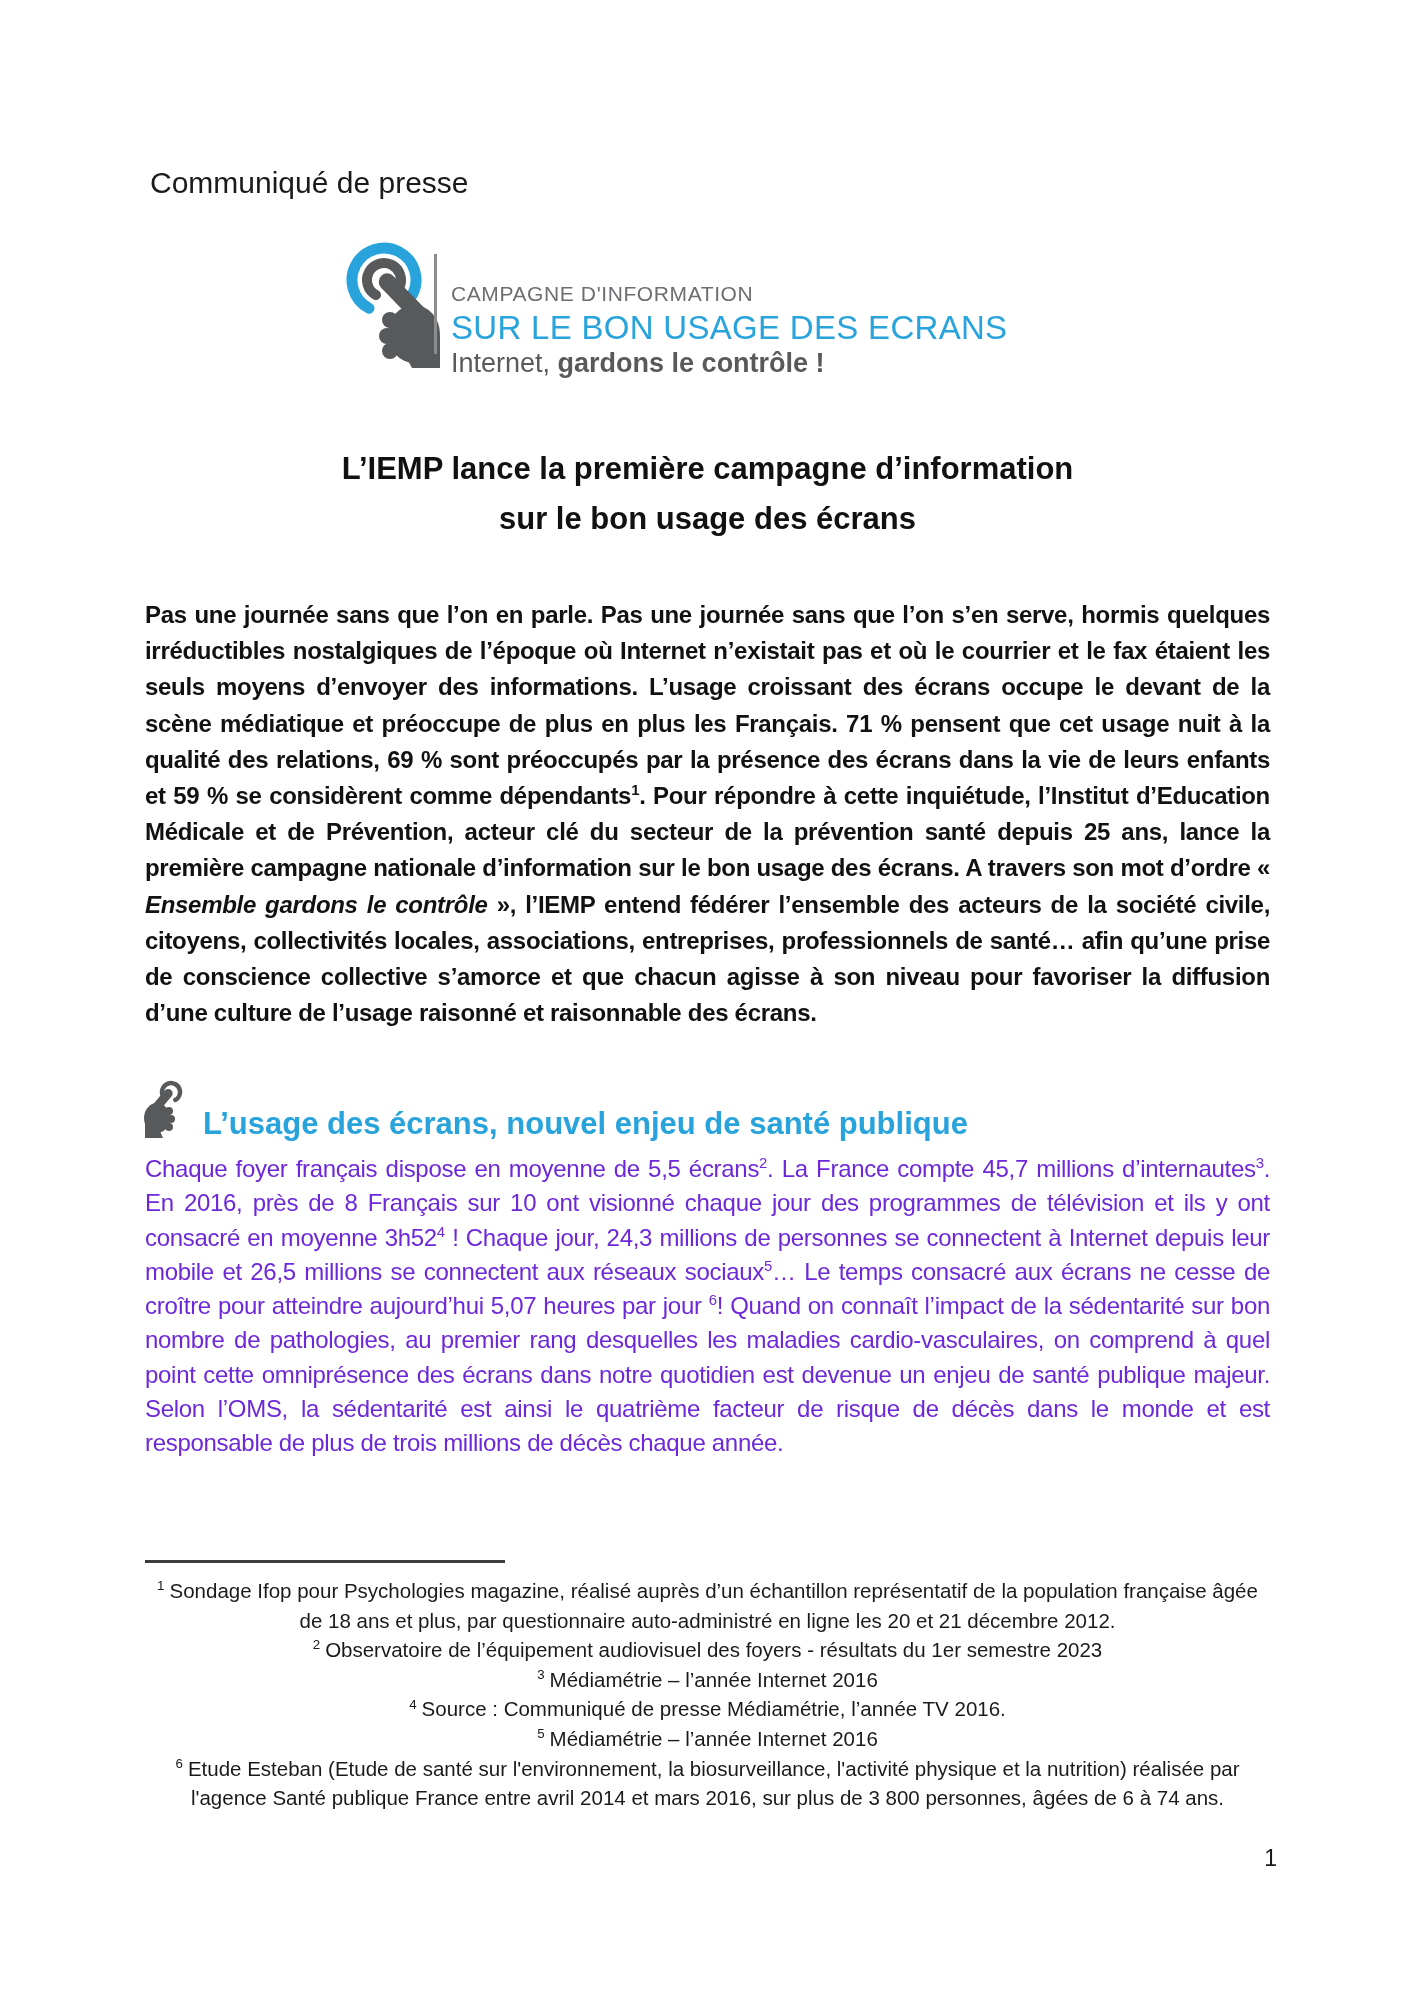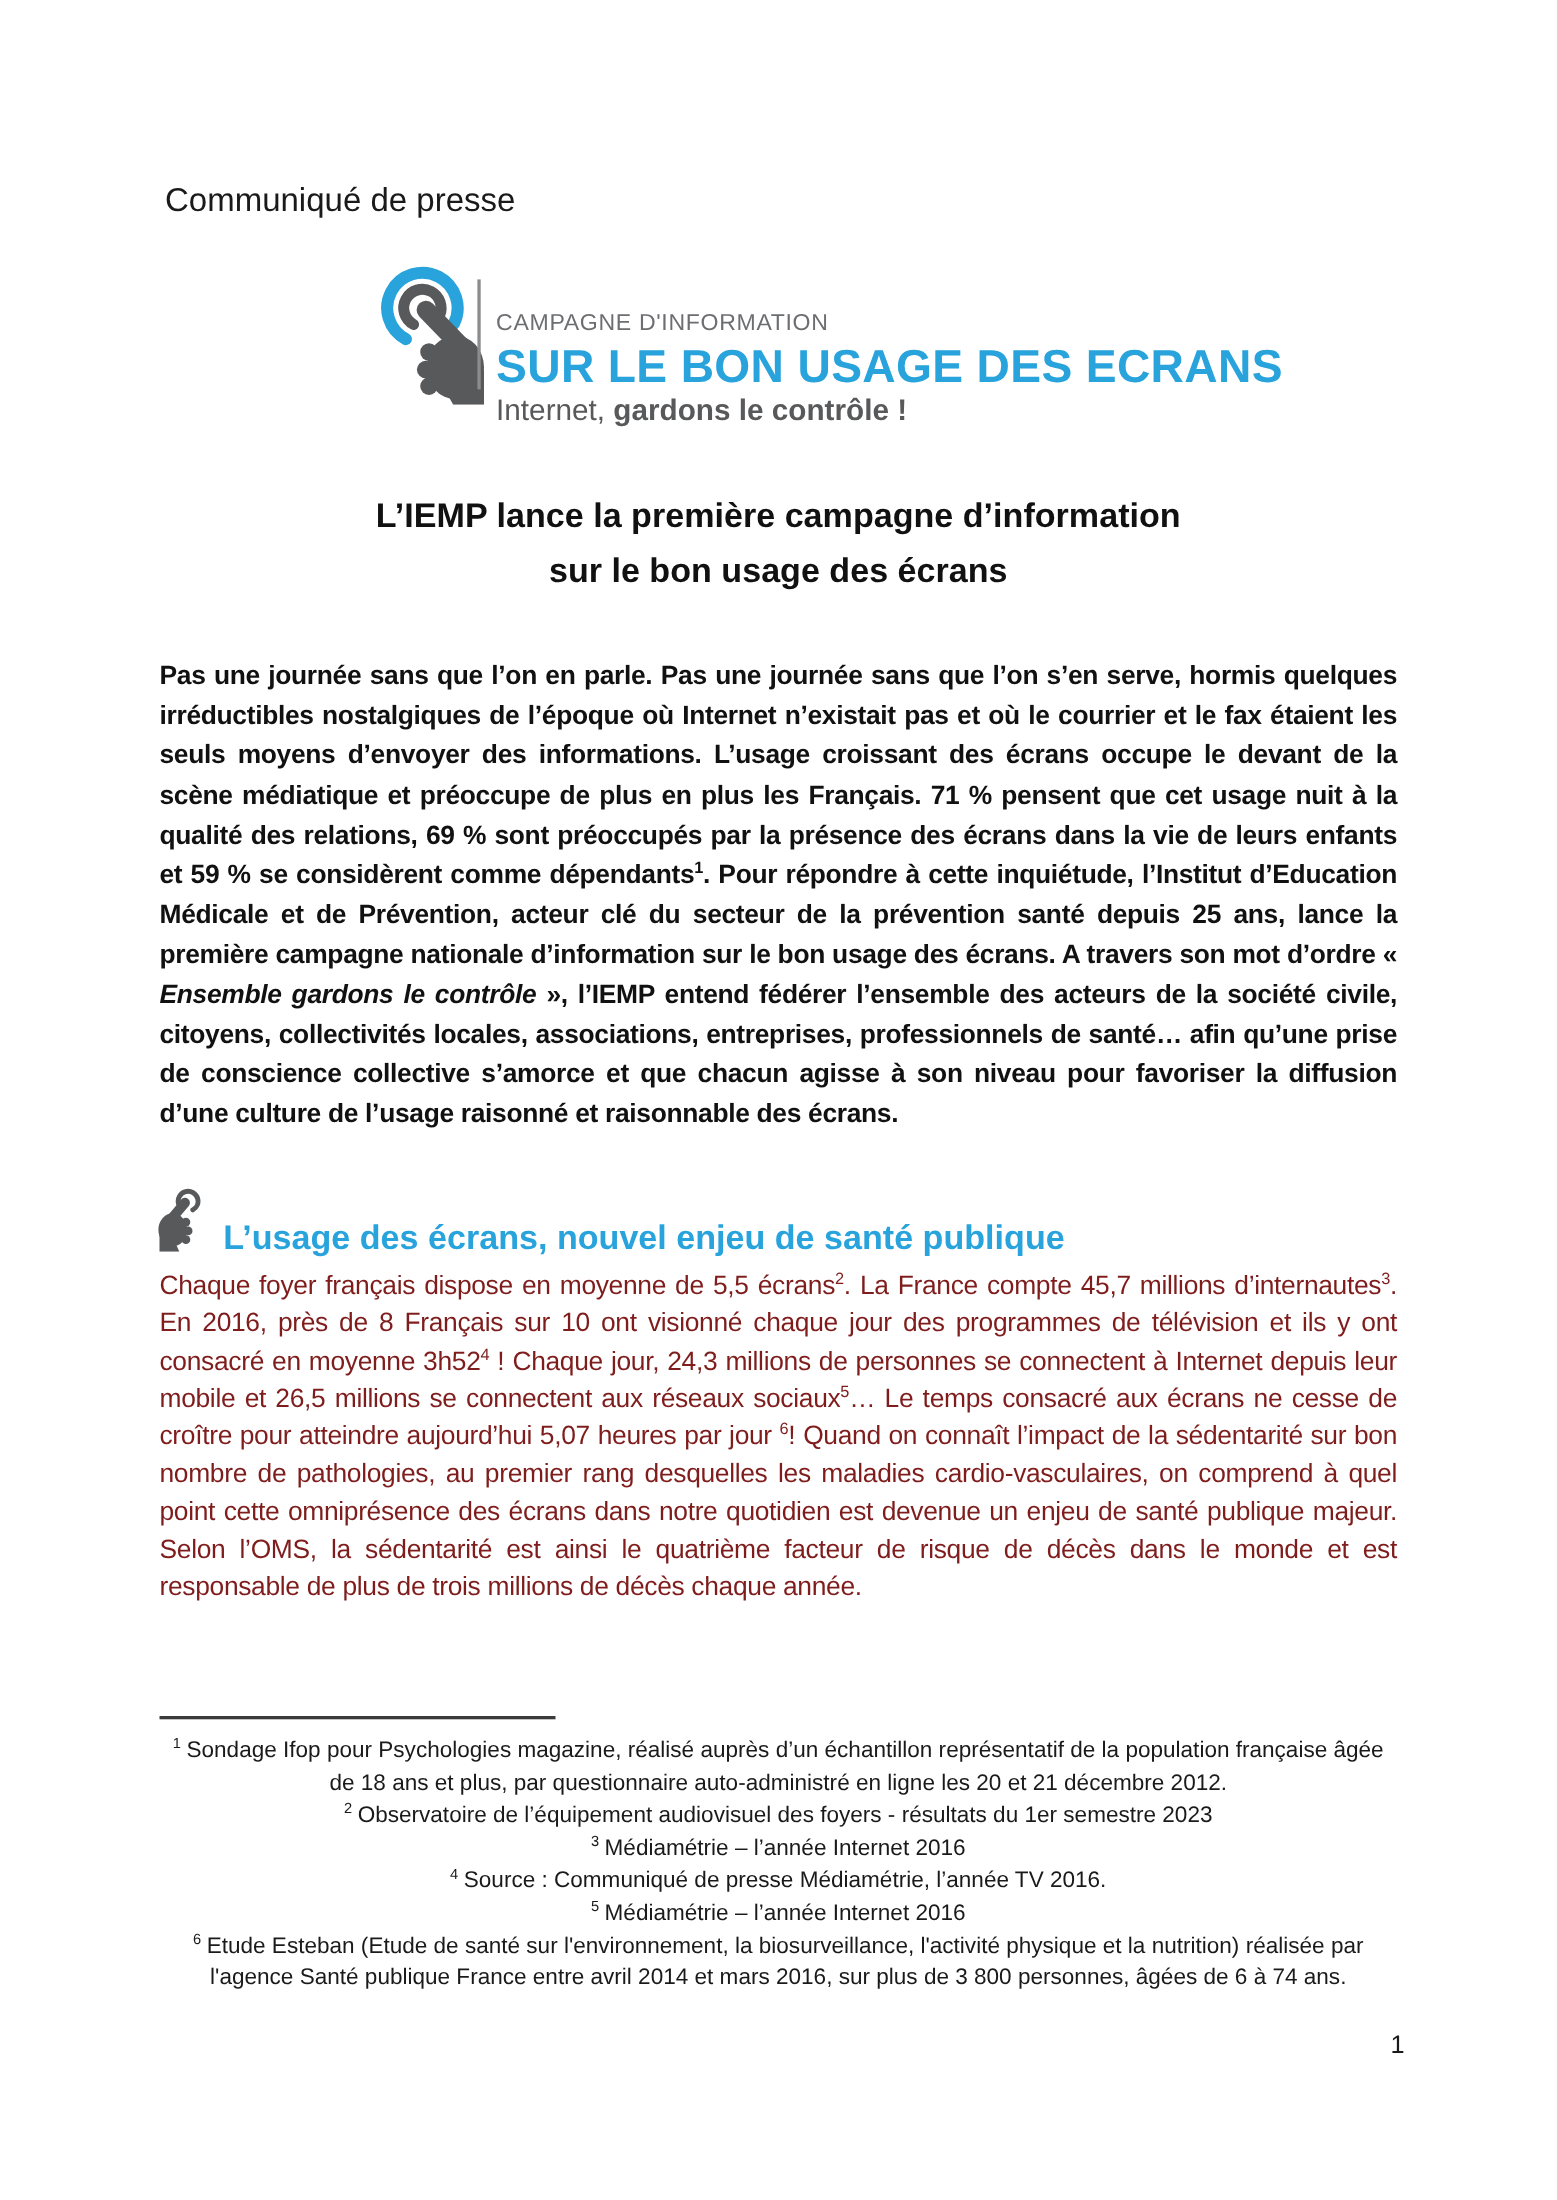--- a/index.html
+++ b/index.html
@@ -36,22 +36,22 @@
   }
   .logo-text { margin-left: 14px; padding-top: 14px; }
   .logo-line1 {
     font-size: 21px;
     color: #6d6e71;
     letter-spacing: 0.6px;
     white-space: nowrap;
     margin-top: 28px;
   }
   .logo-line2 {
-    font-size: 42px;
-    font-weight: bold;
+    font-size: 33px;
+    font-weight: normal;
     letter-spacing: 0.3px;
     margin-top: 3px;
     white-space: nowrap;
   }
   .logo-line3 {
     font-size: 27px;
     color: #58595b;
     margin-top: 1px;
     white-space: nowrap;
   }
@@ -106,21 +106,21 @@
   .body-par {
     position: absolute;
     left: 145px;
     width: 1125px;
     top: 1152px;
     font-size: 24px;
     font-weight: normal;
     line-height: 34.3px;
     text-align: justify;
     letter-spacing: -0.3px;
-    color: #7f1d1d;
+    color: #6d28d9;
   }
   
   .footnote-sep {
     position: absolute;
     left: 145px;
     top: 1560px;
     width: 360px;
     height: 3px;
     background: #3c3c3c;
   }

